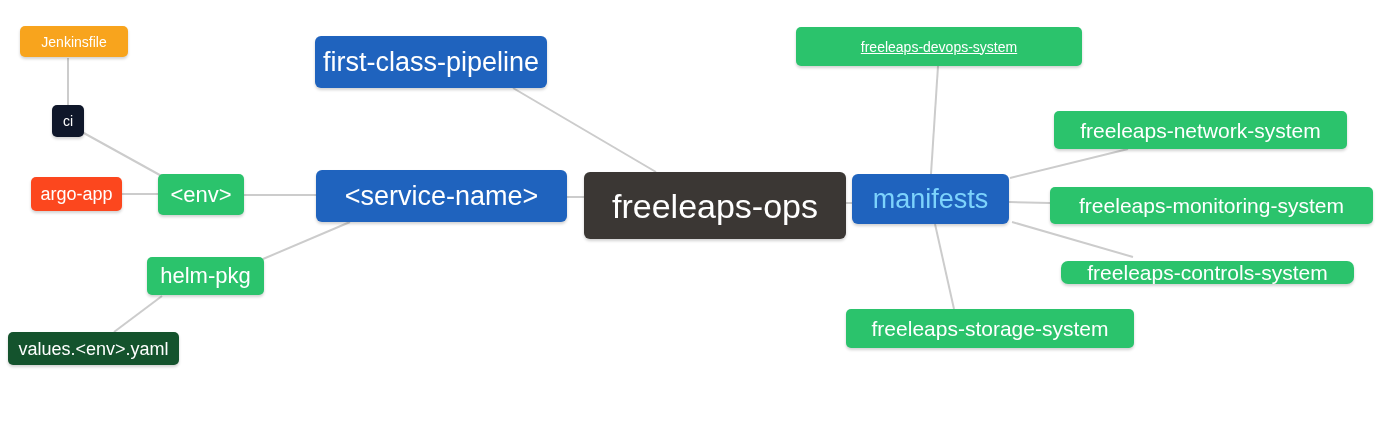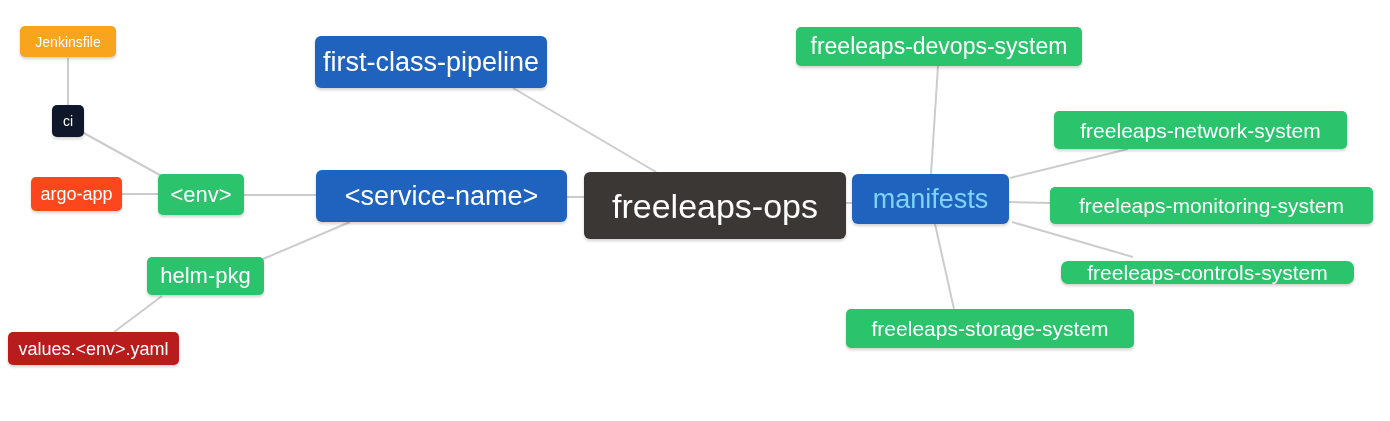--- a/index.html
+++ b/index.html
@@ -57,20 +57,20 @@
       <line x1="935" y1="224" x2="954" y2="309" stroke="#cccccc" stroke-width="2"></line>
     </svg>
 <div class="node big" style="left: 584px; top: 172px; width: 262px; height: 67px; font-size: 34px; background: rgb(59, 55, 52); color: rgb(255, 255, 255);">freeleaps-ops</div>
     <div class="node big" style="left: 315px; top: 36px; width: 232px; height: 52px; font-size: 27px; background: rgb(31, 99, 190); color: rgb(255, 255, 255);">first-class-pipeline</div>
     <div class="node big" style="left: 316px; top: 170px; width: 251px; height: 52px; font-size: 27px; background: rgb(31, 99, 190); color: rgb(255, 255, 255);">&lt;service-name&gt;</div>
     <div class="node big" style="left: 852px; top: 174px; width: 157px; height: 50px; font-size: 27px; background: rgb(31, 99, 190); color: #7dd3fc;">manifests</div>
     <div class="node" style="left: 147px; top: 257px; width: 117px; height: 38px; font-size: 22px; background: rgb(43, 195, 108); color: rgb(255, 255, 255);">helm-pkg</div>
     <div class="node" style="left: 158px; top: 174px; width: 86px; height: 41px; font-size: 22px; background: rgb(43, 195, 108); color: rgb(255, 255, 255);">&lt;env&gt;</div>
     <div class="node" style="left: 52px; top: 105px; width: 32px; height: 32px; font-size: 14px; background: #0f172a; color: rgb(255, 255, 255);">ci</div>
     <div class="node" style="left: 31px; top: 177px; width: 91px; height: 34px; font-size: 18px; background: rgb(252, 71, 30); color: rgb(255, 255, 255);">argo-app</div>
-    <div class="node" style="left: 8px; top: 332px; width: 171px; height: 33px; font-size: 18px; background: #b91c1c; color: rgb(255, 255, 255);">values.&lt;env&gt;.yaml</div>
-    <div class="node" style="left: 20px; top: 26px; width: 96px; height: 31px; font-size: 14px; background: rgb(248, 164, 29); color: rgb(255, 255, 255);">Jenkinsfile</div>
-    <div class="node" style="left: 796px; top: 27px; width: 286px; height: 39px; font-size: 23px; background: rgb(43, 195, 108); color: rgb(255, 255, 255);">freeleaps-devops-system</div>
+    <div class="node" style="left: 8px; top: 332px; width: 171px; height: 33px; font-size: 18px; background: #14532d; color: rgb(255, 255, 255);">values.&lt;env&gt;.yaml</div>
+    <div class="node" style="left: 20px; top: 26px; width: 108px; height: 31px; font-size: 14px; background: rgb(248, 164, 29); color: rgb(255, 255, 255);">Jenkinsfile</div>
+    <div class="node" style="left: 796px; top: 27px; width: 286px; height: 39px; font-size: 14px; background: rgb(43, 195, 108); color: rgb(255, 255, 255); text-decoration: underline;">freeleaps-devops-system</div>
     <div class="node" style="left: 1054px; top: 111px; width: 293px; height: 38px; font-size: 21px; background: rgb(43, 195, 108); color: rgb(255, 255, 255);">freeleaps-network-system</div>
     <div class="node" style="left: 1050px; top: 187px; width: 323px; height: 37px; font-size: 21px; background: rgb(43, 195, 108); color: rgb(255, 255, 255);">freeleaps-monitoring-system</div>
     <div class="node" style="left: 1061px; top: 261px; width: 293px; height: 23px; font-size: 21px; background: rgb(43, 195, 108); color: rgb(255, 255, 255); border-radius: 7px;">freeleaps-controls-system</div>
     <div class="node" style="left: 815px; top: 309px; width: 288px; height: 39px; font-size: 21px; background: rgb(43, 195, 108); color: rgb(255, 255, 255); margin-left: 31px;">freeleaps-storage-system</div>
   </div>
 
 </body></html>

